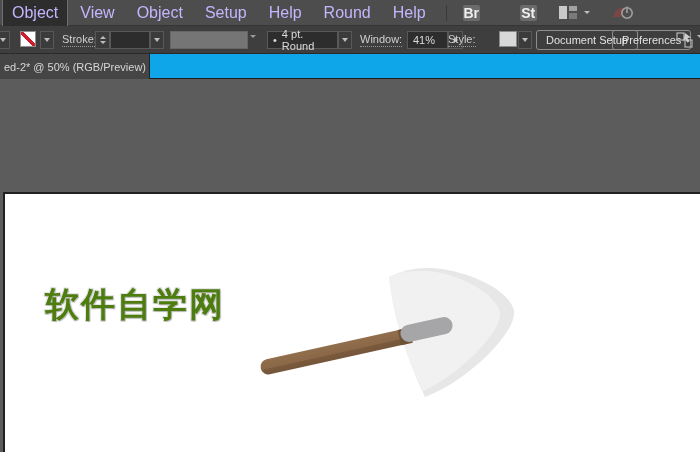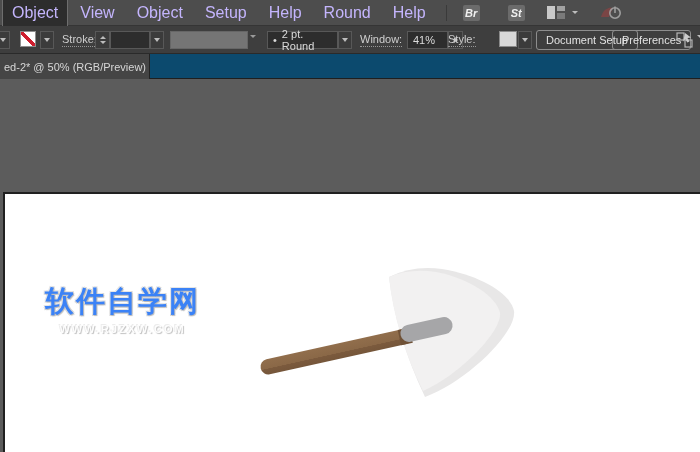--- a/index.html
+++ b/index.html
@@ -9,23 +9,23 @@
 
   
   .menu-bar { position:absolute; left:0; top:0; width:700px; height:26px;
               background:#4d4d4d; border-bottom:1px solid #353535;
               display:flex; align-items:center; }
   .menu-item { color:#c4b5fd; font-size:16px; padding:9px 9px; margin-left:2px;
                white-space:nowrap; border:1px solid transparent; }
   .menu-item.active { background:#2d2d2d; border:1px solid #6e6e6e; }
   .mb-sep { width:1px; height:16px; background:#3a3a3a; margin:0 8px 0 10px; }
   .sq-btn { width:17px; height:16px; background:#6b6b6b; border-radius:2px;
-            color:#f0f0f0; font-size:11px; font-weight:bold; display:flex;
-            align-items:center; justify-content:center; margin-left:8px;font-style:italic; }
-  .sq-btn.st { margin-left:28px; }
+            color:#f0f0f0; font-size:14px; font-weight:bold; display:flex;
+            align-items:center; justify-content:center; margin-left:8px; }
+  .sq-btn.st { margin-left:40px; }
   .mb-icon { margin-left:22px; display:flex; align-items:center; }
 
   
   .control-bar { position:absolute; left:0; top:26px; width:700px; height:28px;
                  background:#3e3e3e; border-bottom:1px solid #2a2a2a; }
   .cb { position:absolute; }
   .field { background:#2d2d2d; border:1px solid #585858; height:18px;
            display:flex; align-items:center; color:#dcdcdc; font-size:11px; }
   .chevbox { width:14px; height:18px; border:1px solid #585858; background:#3b3b3b;
              display:flex; align-items:center; justify-content:center; }
@@ -45,34 +45,34 @@
                  background:transparent; color:#e2e2e2; font-size:11px;
                  padding:0 9px; display:flex; align-items:center; white-space:nowrap;
                  font-family:"Liberation Sans", sans-serif; }
   .stepper { width:15px; height:18px; border:1px solid #585858; background:#3b3b3b;
              display:flex; flex-direction:column; align-items:center;
              justify-content:center; gap:2px; }
   .wprofile { width:78px; height:18px; background:#757575; border:1px solid #666; }
 
   
   .tab-row { position:absolute; left:0; top:54px; width:700px; height:25px;
-             background:#0c4a6e; border-bottom:1px solid #1f1f1f; }
+             background:#0ea5e9; border-bottom:1px solid #1f1f1f; }
   .doc-tab { position:absolute; left:0; top:0; width:150px; height:25px;
              background:#454545; border-right:1px solid #232323;
              display:flex; align-items:center; color:#d6d6d6; font-size:11px;
              padding-left:4px; white-space:nowrap; overflow:hidden; }
 
   
   .canvas-area { position:absolute; left:0; top:79px; width:700px; height:373px;
                  background:#5c5c5c; overflow:hidden; }
   .artboard { position:absolute; left:3px; top:113px; width:699px; height:262px;
               background:#ffffff; border-top:2px solid #202020;
               border-left:2px solid #202020; }
   .watermark { position:absolute; left:40px; top:88px; text-align:center; }
-  .wm-title { font-size:29px; font-weight:bold; letter-spacing:2px; color:#3b82f6;
+  .wm-title { font-size:34px; font-weight:bold; letter-spacing:2px; color:#4d7c0f;
               text-shadow:1px 1px 1px #b9b9b9, -1px -1px 0 #e6e6e6,
                           1px -1px 0 #d9d9d9, -1px 1px 0 #d9d9d9; }
   .wm-url { font-size:11px; font-weight:bold; letter-spacing:2px; color:#fdfdfd;
             margin-top:1px;
             text-shadow:1px 1px 1px #c0c0c0, -1px -1px 0 #ececec; }
   .shovel-svg { position:absolute; left:245px; top:54px; width:320px; height:172px; }
 </style>
 </head>
 <body>
 
@@ -132,21 +132,21 @@
       <span class="chev-down"></span>
     </div>
 
     <div class="cb wprofile" style="left:170px; top:5px;"></div>
     <div class="cb" style="left:250px; top:12px;">
       <span class="chev-down sm" style="border-top-color:#9a9a9a"></span>
     </div>
 
     <div class="cb field" style="left:267px; top:5px; width:71px; padding:0 5px;">
       <span style="margin-right:5px;">•</span>
-      <span>2 pt. Round</span>
+      <span>4 pt. Round</span>
     </div>
     <div class="cb chevbox" style="left:338px; top:5px;">
       <span class="chev-down"></span>
     </div>
 
     <div class="cb cb-label" style="left:360px; top:7px;">Window:</div>
     <div class="cb field" style="left:407px; top:5px; width:41px; padding:8px 5px;">41%</div>
     <div class="cb chevbox" style="left:448px; top:5px; width:15px;">
       <span class="chev-right"></span>
     </div>
@@ -177,21 +177,20 @@
       <span>ed-2* @ 50% (RGB/Preview)</span>
 
     </div>
   </div>
 
   <div class="canvas-area">
     <div class="artboard">
 
       <div class="watermark">
         <div class="wm-title">软件自学网</div>
-        <div class="wm-url">WWW.RJZXW.COM</div>
       </div>
 
       <svg class="shovel-svg" viewBox="250 250 320 172">
         <defs>
           <linearGradient id="gradHandle" x1="0" y1="0" x2="0" y2="1">
             <stop offset="0" stop-color="#916e4c"></stop>
             <stop offset="0.60" stop-color="#8a6847"></stop>
             <stop offset="0.62" stop-color="#7b5a3d"></stop>
             <stop offset="1" stop-color="#75563a"></stop>
           </linearGradient>

